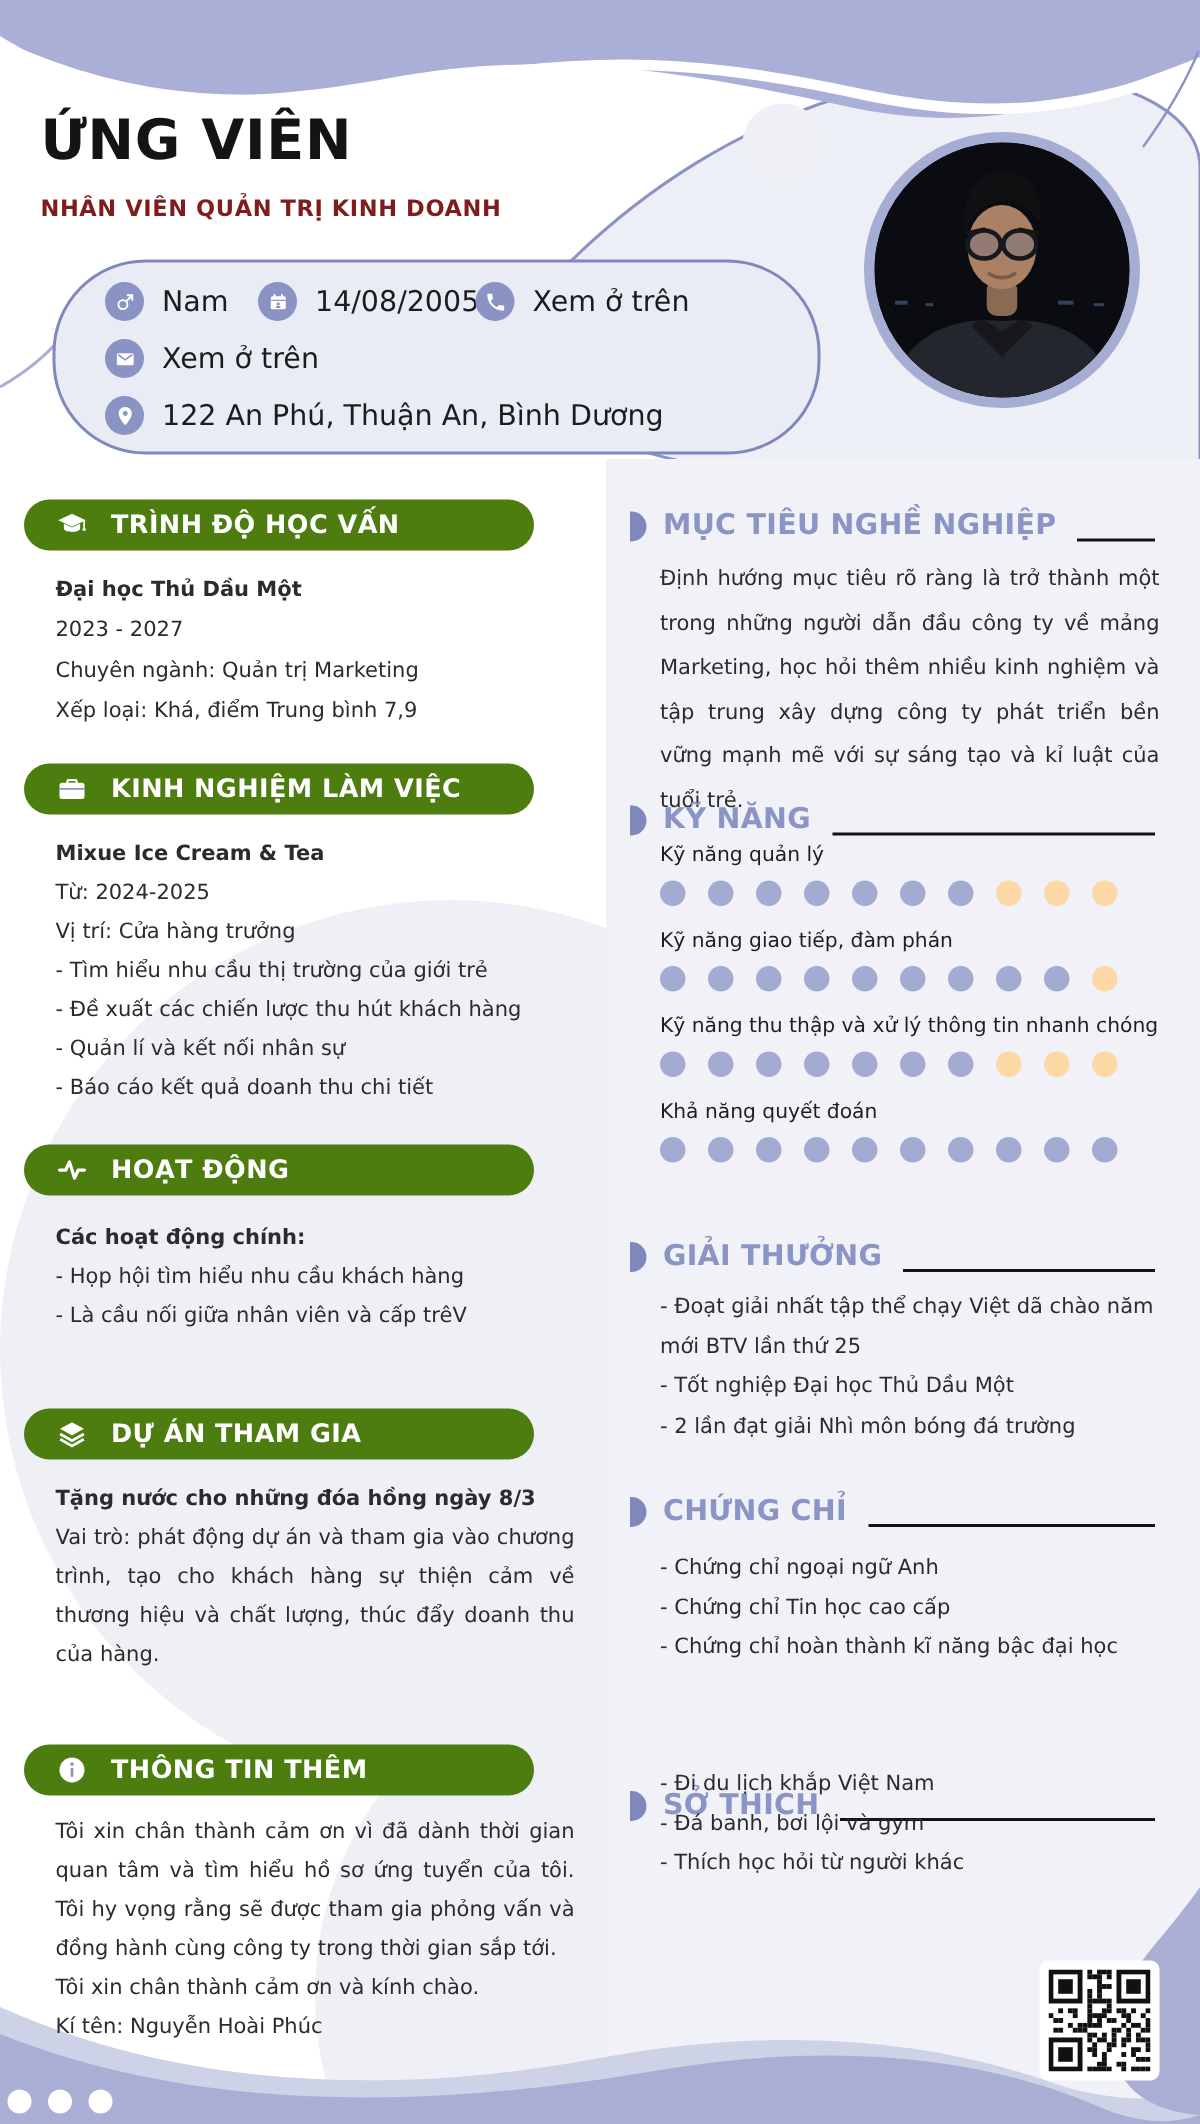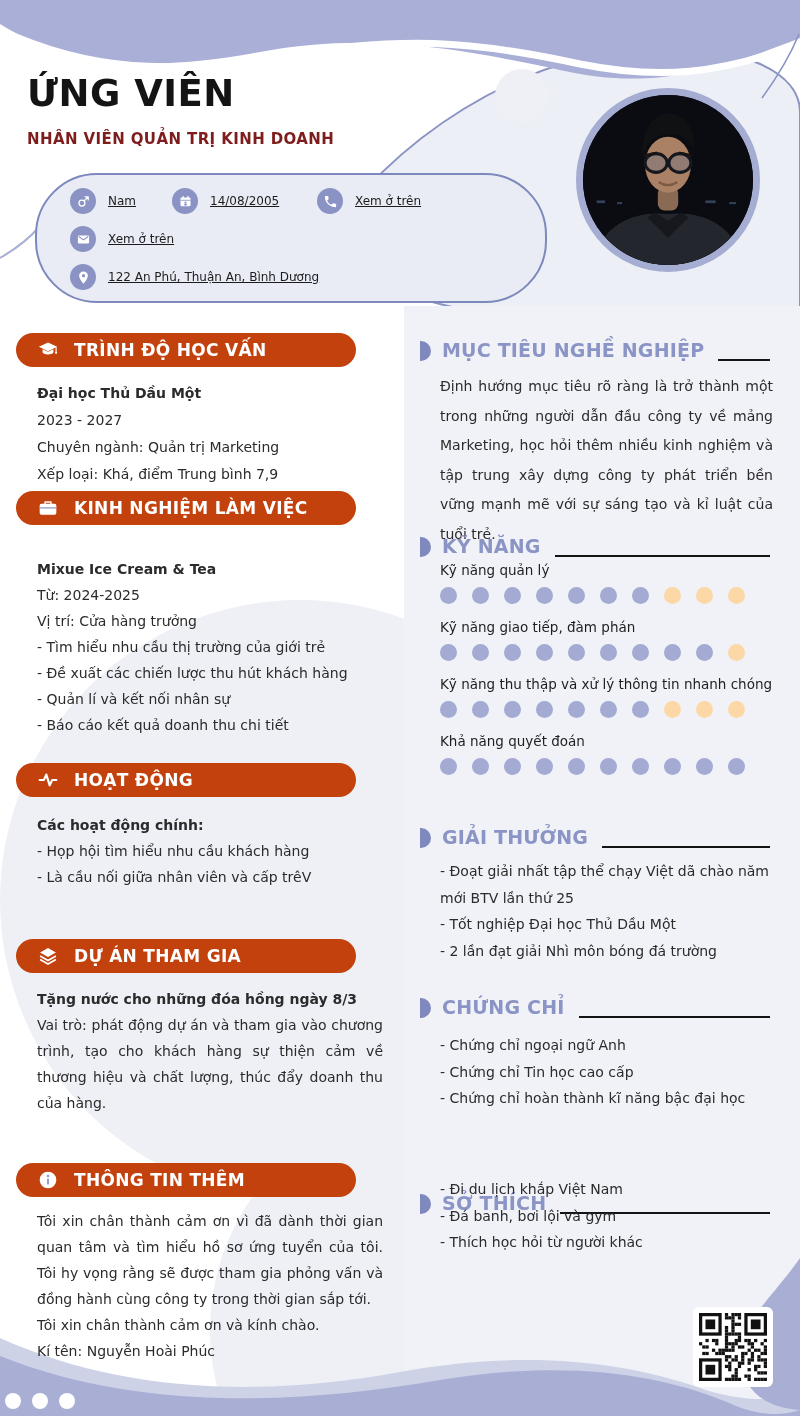--- a/index.html
+++ b/index.html
@@ -15,34 +15,34 @@
   
   #name { left:27px; top:72px; font-size:37px; font-weight:800; letter-spacing:.5px; color:#141414; z-index:3; }
   #subtitle { left:27px; top:130px; font-size:15px; font-weight:700; color:#7f1d1d; letter-spacing:.4px; z-index:3; }
 
   .contact-card { left:35px; top:173px; width:512px; height:130px; background:#e9ecf5;
                   border:2.5px solid #7d88bd; border-radius:62px; z-index:3; }
   .c-group { position:absolute; display:flex; align-items:center; gap:12px; }
   .c-icon { width:26px; height:26px; border-radius:50%; background:#8a93c4; flex:0 0 26px;
             display:flex; align-items:center; justify-content:center; }
   .c-icon svg { width:15px; height:15px; }
-  .c-text { font-size:12px; color:#1c1c1c; white-space:nowrap;text-decoration:underline; }
+  .c-text { font-size:19px; color:#1c1c1c; white-space:nowrap; }
   .g1 { left:33px; top:13px; } .g2 { left:135px; top:13px; } .g3 { left:280px; top:13px; }
   .g4 { left:33px; top:51px; } .g5 { left:33px; top:89px; }
 
   .photo { left:576px; top:88px; width:184px; height:184px; border-radius:50%;
            border:7px solid #a6add3; overflow:hidden; z-index:3; background:#0a0c12; }
   .photo svg { width:100%; height:100%; }
 
   
-  .pill { position:absolute; left:16px; width:340px; height:34px; background:#c2410c;
+  .pill { position:absolute; left:16px; width:340px; height:34px; background:#4d7c0f;
           border-radius:17px; color:#fff; display:flex; align-items:center; z-index:3; }
   .pill .picon { width:20px; height:20px; margin-left:22px; flex:0 0 20px; }
   .pill .plabel { font-size:17px; font-weight:700; letter-spacing:.3px; margin-left:16px; white-space:nowrap; }
-  .p-edu { top:333px; } .p-exp { top:491px; } .p-act { top:763px; } .p-proj { top:939px; } .p-info { top:1163px; }
+  .p-edu { top:333px; } .p-exp { top:509px; } .p-act { top:763px; } .p-proj { top:939px; } .p-info { top:1163px; }
 
   .lblock { position:absolute; left:37px; width:346px; font-size:14px; line-height:26px; z-index:3; }
   .lblock .bold { font-weight:700; }
   .b-edu { top:380px; line-height:27px; } .b-exp { top:556px; } .b-act { top:812px; }
   .b-proj { top:986px; } .b-info { top:1208px; }
   .jpara { text-align:justify; }
   .lblock .line { white-space:nowrap; }
 
   
   .rhead { position:absolute; left:420px; width:352px; height:24px; display:flex; align-items:flex-end; z-index:3; }

